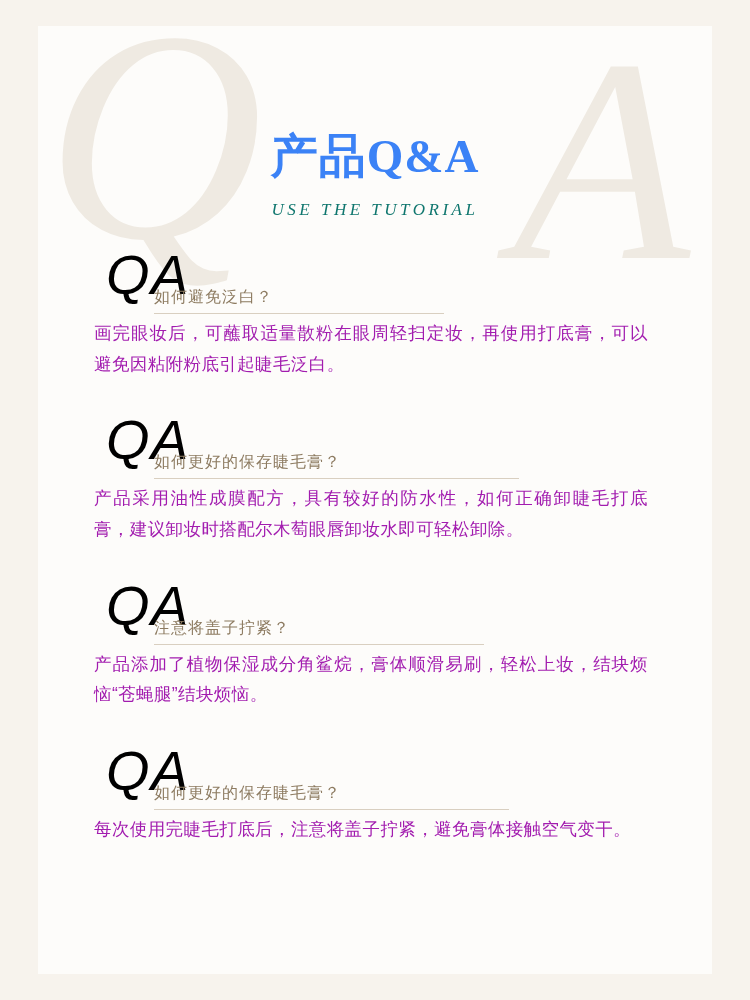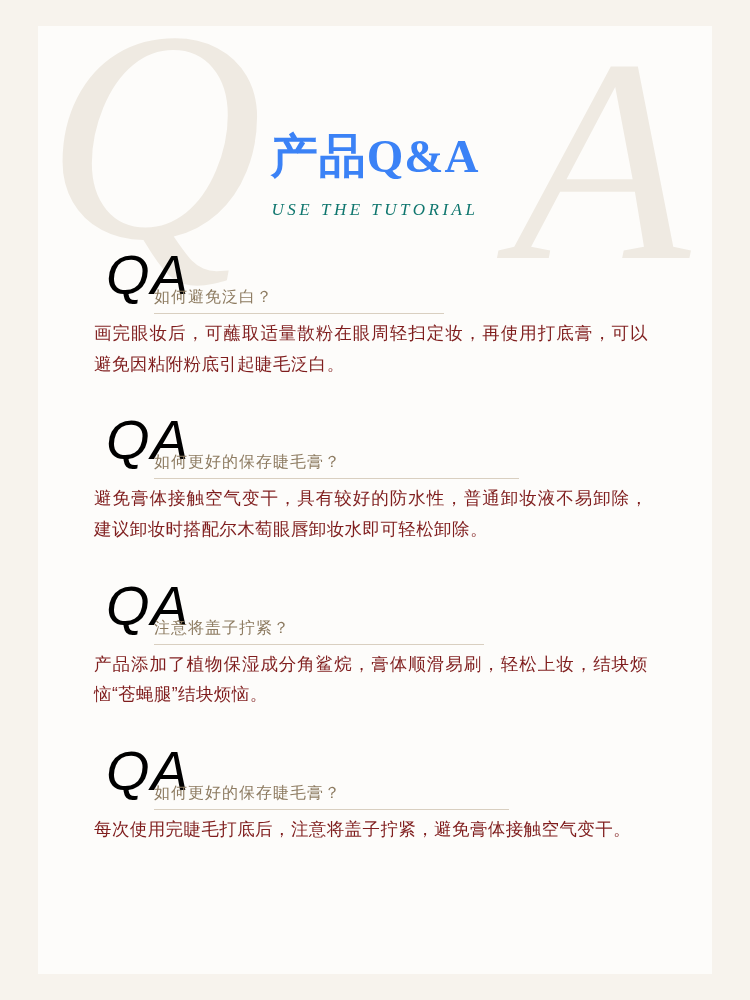--- a/index.html
+++ b/index.html
@@ -114,21 +114,21 @@
     left: 62px;
     bottom: -4px;
     height: 1px;
     background: #d9cfc0;
     width: 300px;
   }
   .qa-answer {
     margin: 8px 8px 0 2px;
     font-size: 17.5px;
     line-height: 1.75;
-    color: #7f1d1d;
+    color: #a21caf;
     letter-spacing: 0.4px;
     text-align: justify;
   }
 </style>
 </head>
 <body>
 
 <div class="page">
   <div class="card">
 
@@ -150,21 +150,21 @@
         </div>
         <div class="qa-answer">画完眼妆后，可蘸取适量散粉在眼周轻扫定妆，再使用打底膏，可以避免因粘附粉底引起睫毛泛白。</div>
       </div>
 
       <div class="qa-item">
         <div class="qa-head">
           <span class="qa-mark">Q A</span>
           <span class="qa-question">如何更好的保存睫毛膏？</span>
           <span class="qa-rule" style="width:365px"></span>
         </div>
-        <div class="qa-answer">避免膏体接触空气变干，具有较好的防水性，普通卸妆液不易卸除，建议卸妆时搭配尔木萄眼唇卸妆水即可轻松卸除。</div>
+        <div class="qa-answer">产品采用油性成膜配方，具有较好的防水性，如何正确卸睫毛打底膏，建议卸妆时搭配尔木萄眼唇卸妆水即可轻松卸除。</div>
       </div>
 
       <div class="qa-item">
         <div class="qa-head">
           <span class="qa-mark">Q A</span>
           <span class="qa-question">注意将盖子拧紧？</span>
           <span class="qa-rule" style="width:330px"></span>
         </div>
         <div class="qa-answer">产品添加了植物保湿成分角鲨烷，膏体顺滑易刷，轻松上妆，结块烦恼“苍蝇腿”结块烦恼。</div>
       </div>

